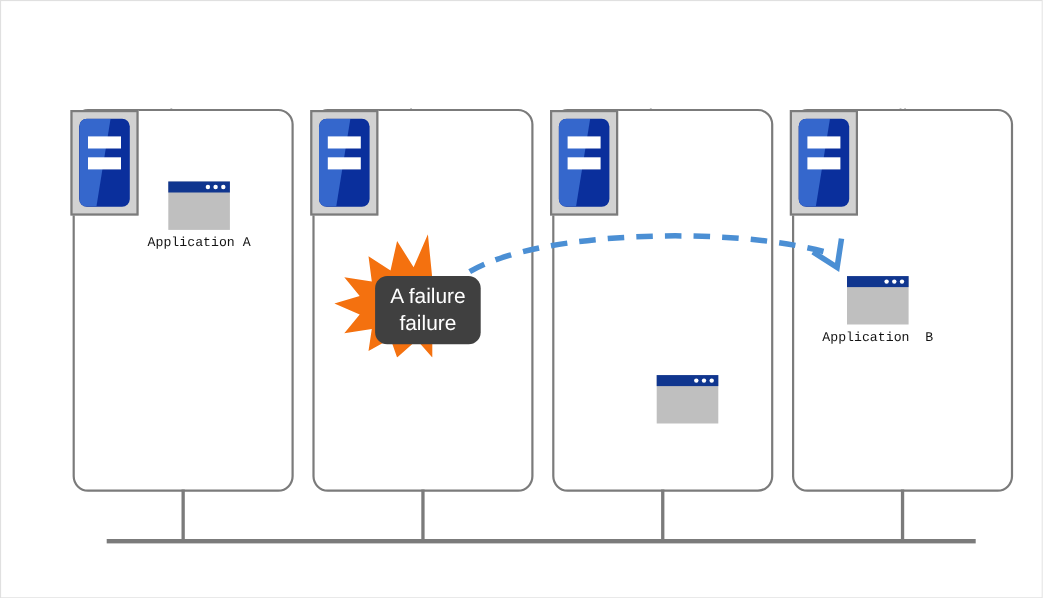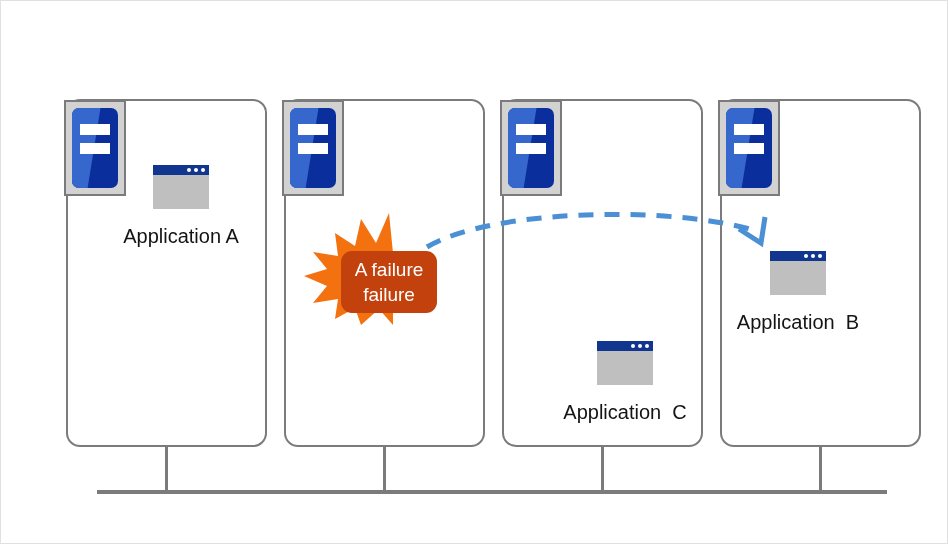--- a/index.html
+++ b/index.html
@@ -107,24 +107,25 @@
     gap: 3px;
   }
   .app-win .dots i {
     display: block;
     width: 4px;
     height: 4px;
     border-radius: 50%;
     background: #ffffff;
   }
   .app-label {
-    margin-top: 16px;
-    font-size: 20px;
+    margin-top: 5px;
+    font-size: 12px;
     color: #141414;
     white-space: pre;
+    font-family: Liberation Mono, monospace;
   }
 
   
   .stem {
     position: absolute;
     width: 3px;
     background: #7b7b7b;
   }
   .bus {
     position: absolute;
@@ -144,21 +145,21 @@
     position: absolute;
     left: 0;
     top: 0;
   }
   #failure-box {
     position: absolute;
     left: 48px;
     top: 38px;
     width: 96px;
     height: 62px;
-    background: #c2410c;
+    background: #404040;
     border-radius: 11px;
     display: flex;
     flex-direction: column;
     align-items: center;
     justify-content: center;
   }
   #failure-box .line {
     color: #ffffff;
     font-size: 19px;
     line-height: 25px;
@@ -248,21 +249,20 @@
   <div class="app-group" style="left:556px; top:340px; width:136px;">
     <div class="app-win">
       <div class="titlebar">
         <span class="dots">
             <i></i>
             <i></i>
             <i></i>
           </span>
       </div>
     </div>
-    <div class="app-label">Application  C</div>
   </div>
 
   <div class="app-group" style="left:729px; top:250px; width:136px;">
     <div class="app-win">
       <div class="titlebar">
         <span class="dots">
             <i></i>
             <i></i>
             <i></i>
           </span>

